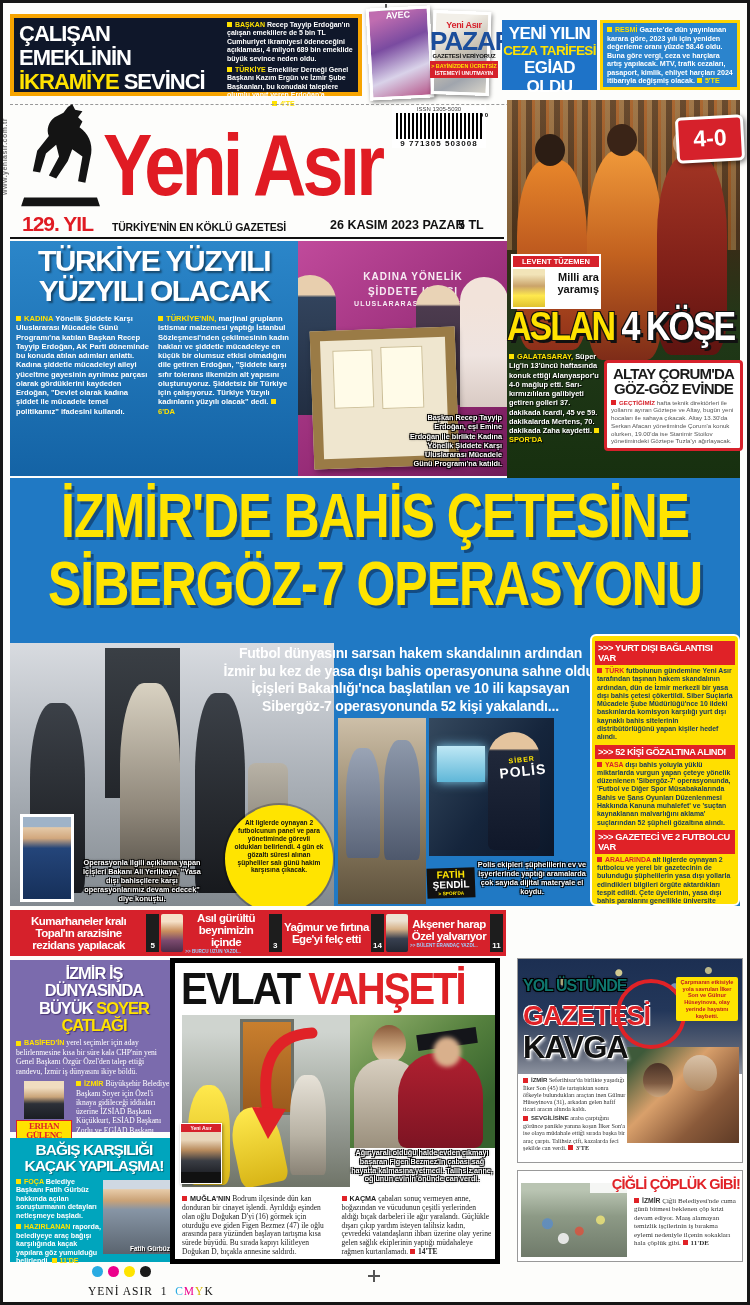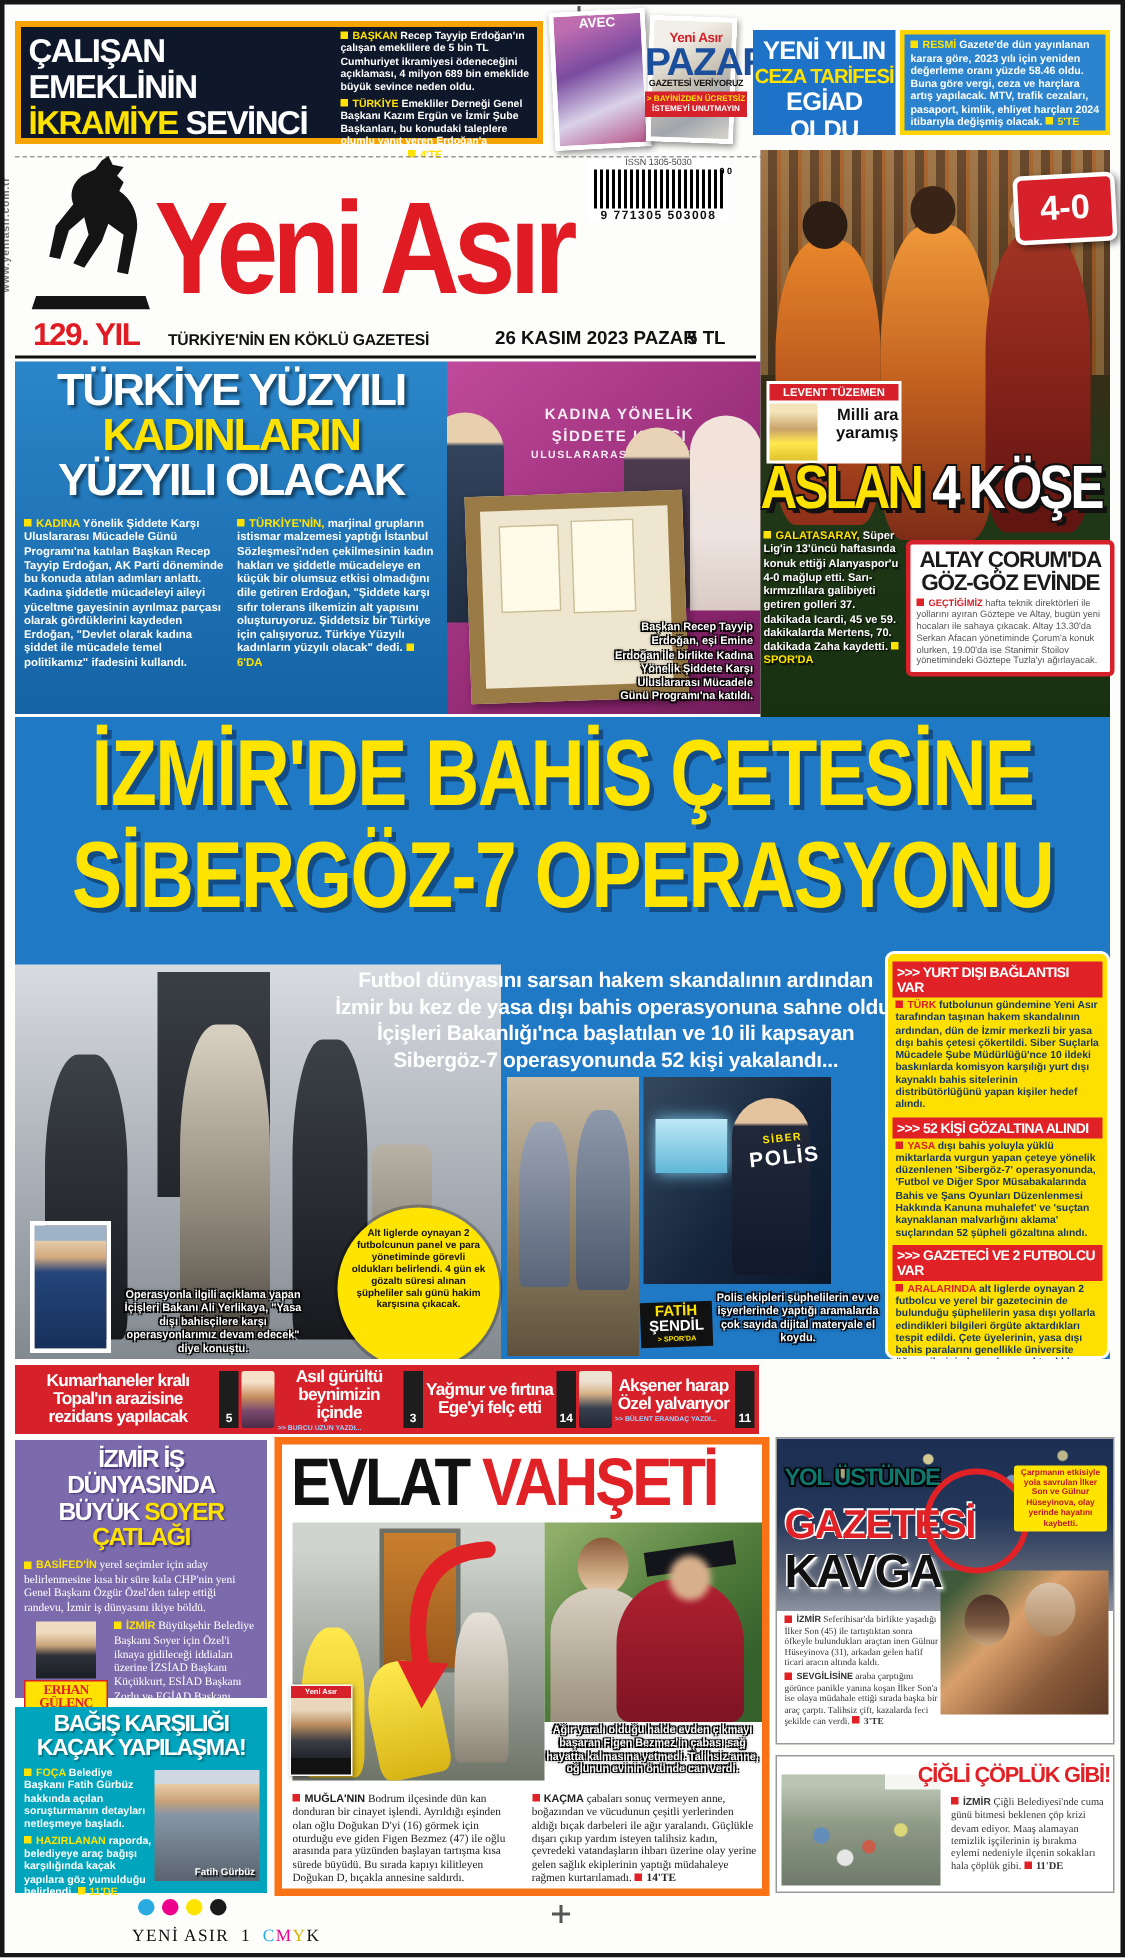--- a/index.html
+++ b/index.html
@@ -112,21 +112,21 @@
   .erhan-badge .br{color:#111;font-size:4.6px;font-weight:bold;}
   .donation{left:10px;top:1138px;width:168px;height:124px;background:#00a5bd;box-sizing:border-box;padding:4px 6px;color:#fff;position:absolute;}
   .don-h{text-align:center;font-weight:bold;font-size:15.5px;letter-spacing:-1px;line-height:1.05;text-shadow:1px 1px 1px rgba(0,60,70,.5);}
   .don-b{margin-top:3px;width:88px;font-size:7.1px;font-weight:bold;line-height:1.2;}
   .don-photo{position:absolute;right:5px;top:42px;width:70px;height:74px;background:linear-gradient(#cfd8e2 12%,#e7cba8 13%,#caa277 28%,#8795a5 40%,#5a646f);}
   .don-cap{position:absolute;right:3px;bottom:2px;color:#fff;font-size:6.5px;font-weight:bold;text-align:right;line-height:1.1;text-shadow:1px 1px 1px #000;}
   .cmyk{left:92px;top:1266px;display:flex;gap:5px;}
   .dot{width:11px;height:11px;border-radius:50%;}
   .footer-line{left:88px;top:1285px;font-family:"Liberation Serif",serif;font-size:11.5px;letter-spacing:1px;color:#111;}
   
-  .evlat{left:183px;top:958px;width:330px;height:306px;background:#fff;border:5px solid #f97316;box-sizing:border-box;}
+  .evlat{left:170px;top:958px;width:330px;height:306px;background:#fff;border:5px solid #000000;box-sizing:border-box;}
   .evlat-h{padding:3px 6px 0 6px;font-size:40px;font-weight:bold;letter-spacing:-2px;color:#111;line-height:1;transform:scaleY(1.12);transform-origin:top left;white-space:nowrap;}
   .evlat-h .red{color:#e02227;}
   .mscene{position:absolute;left:7px;top:52px;width:168px;height:172px;background:linear-gradient(#cfd4cf 10%,#aab0a8 45%,#8f948c 70%,#6f7468);overflow:hidden;}
   .mdoor{position:absolute;left:58px;top:4px;width:48px;height:90px;background:linear-gradient(#c97f2e,#9a5a1d);border:3px solid #6d6f66;}
   .vest{position:absolute;background:linear-gradient(#ffe94d,#d8b517);border-radius:45% 45% 15% 15%;}
   .mgrad{position:absolute;left:175px;top:52px;width:145px;height:133px;background:linear-gradient(140deg,#8fae6a 5%,#55803e 45%,#35612c 80%);overflow:hidden;}
   .gown{position:absolute;right:12px;top:38px;width:85px;height:95px;background:linear-gradient(#b02030,#7d1423);border-radius:45% 45% 10% 10%;}
   .gcap{position:absolute;right:18px;top:16px;width:60px;height:16px;background:#14151a;transform:rotate(-8deg);}
   .mcap{position:absolute;left:172px;top:186px;width:150px;text-align:center;color:#fff;font-size:7.2px;font-weight:bold;line-height:1.22;z-index:3;}
   .reporter{position:absolute;left:5px;top:160px;width:40px;z-index:3;background:#fff;padding:1px;box-shadow:1px 1px 3px rgba(0,0,0,.4);}
@@ -218,21 +218,20 @@
 </div>
 <div class="abs age">129. YIL</div>
 <div class="abs slogan">TÜRKİYE'NİN EN KÖKLÜ GAZETESİ</div>
 <div class="abs m-date">26 KASIM 2023 PAZAR</div>
 <div class="abs m-price">5 TL</div>
 <div class="abs mast-rule"></div>
 
 <div class="abs women">
   <div class="w-head">
     <div>TÜRKİYE YÜZYILI</div>
-    <div class="yellow">KADINLARIN</div>
     <div>YÜZYILI OLACAK</div>
   </div>
   <div class="w-cols">
     <div class="w-col"><span class="sq"></span><span class="lead yellow">KADINA</span> <span>Yönelik Şiddete Karşı Uluslararası Mücadele Günü Programı'na katılan Başkan Recep Tayyip Erdoğan, AK Parti döneminde bu konuda atılan adımları anlattı. Kadına şiddetle mücadeleyi aileyi yüceltme gayesinin ayrılmaz parçası olarak gördüklerini kaydeden Erdoğan, "Devlet olarak kadına şiddet ile mücadele temel politikamız" ifadesini kullandı.</span></div>
     <div class="w-col"><span class="sq"></span><span class="lead yellow">TÜRKİYE'NİN,</span> <span>marjinal grupların istismar malzemesi yaptığı İstanbul Sözleşmesi'nden çekilmesinin kadın hakları ve şiddetle mücadeleye en küçük bir olumsuz etkisi olmadığını dile getiren Erdoğan, "Şiddete karşı sıfır tolerans ilkemizin alt yapısını oluşturuyoruz. Şiddetsiz bir Türkiye için çalışıyoruz. Türkiye Yüzyılı kadınların yüzyılı olacak" dedi.</span> <span class="sq"></span><span class="pageref yellow">6'DA</span></div>
   </div>
 </div>
 <div class="abs erdo">
   <div class="erdo-txt">
     <div>KADINA YÖNELİK</div>

